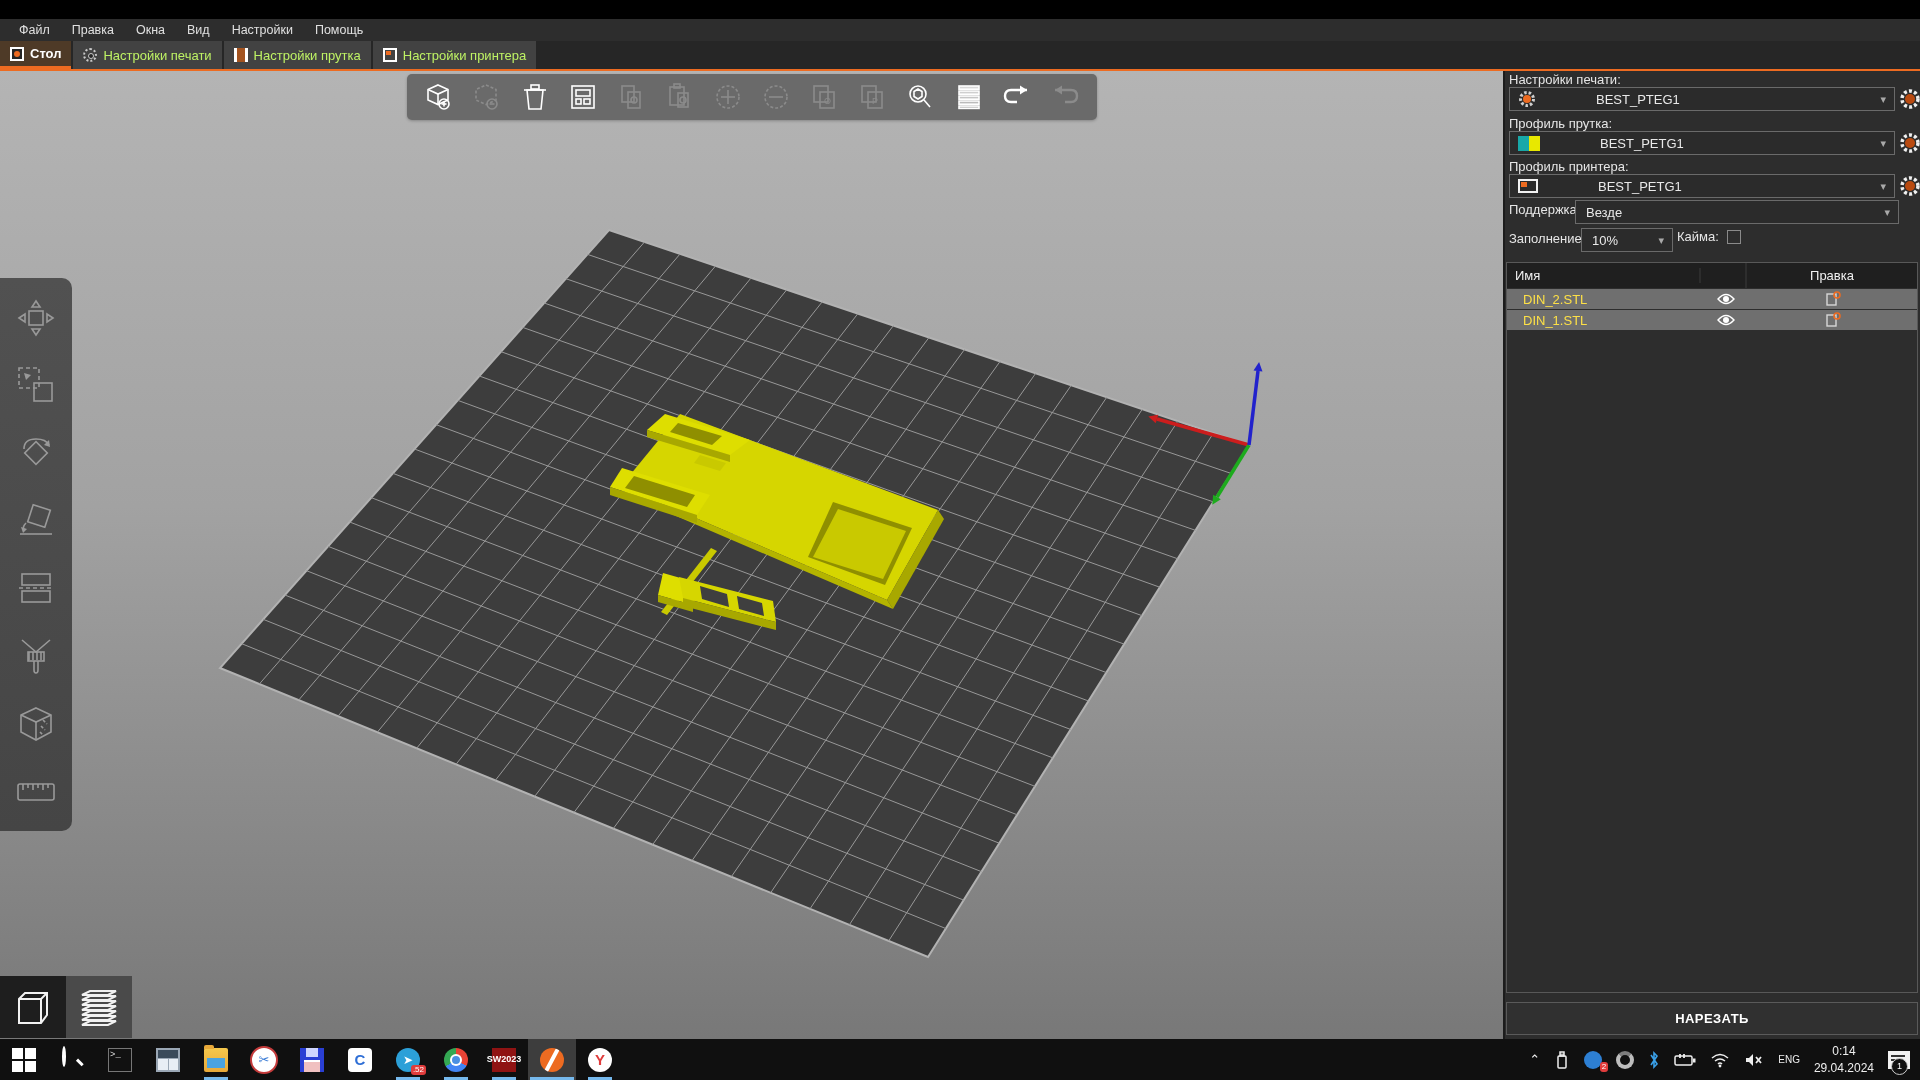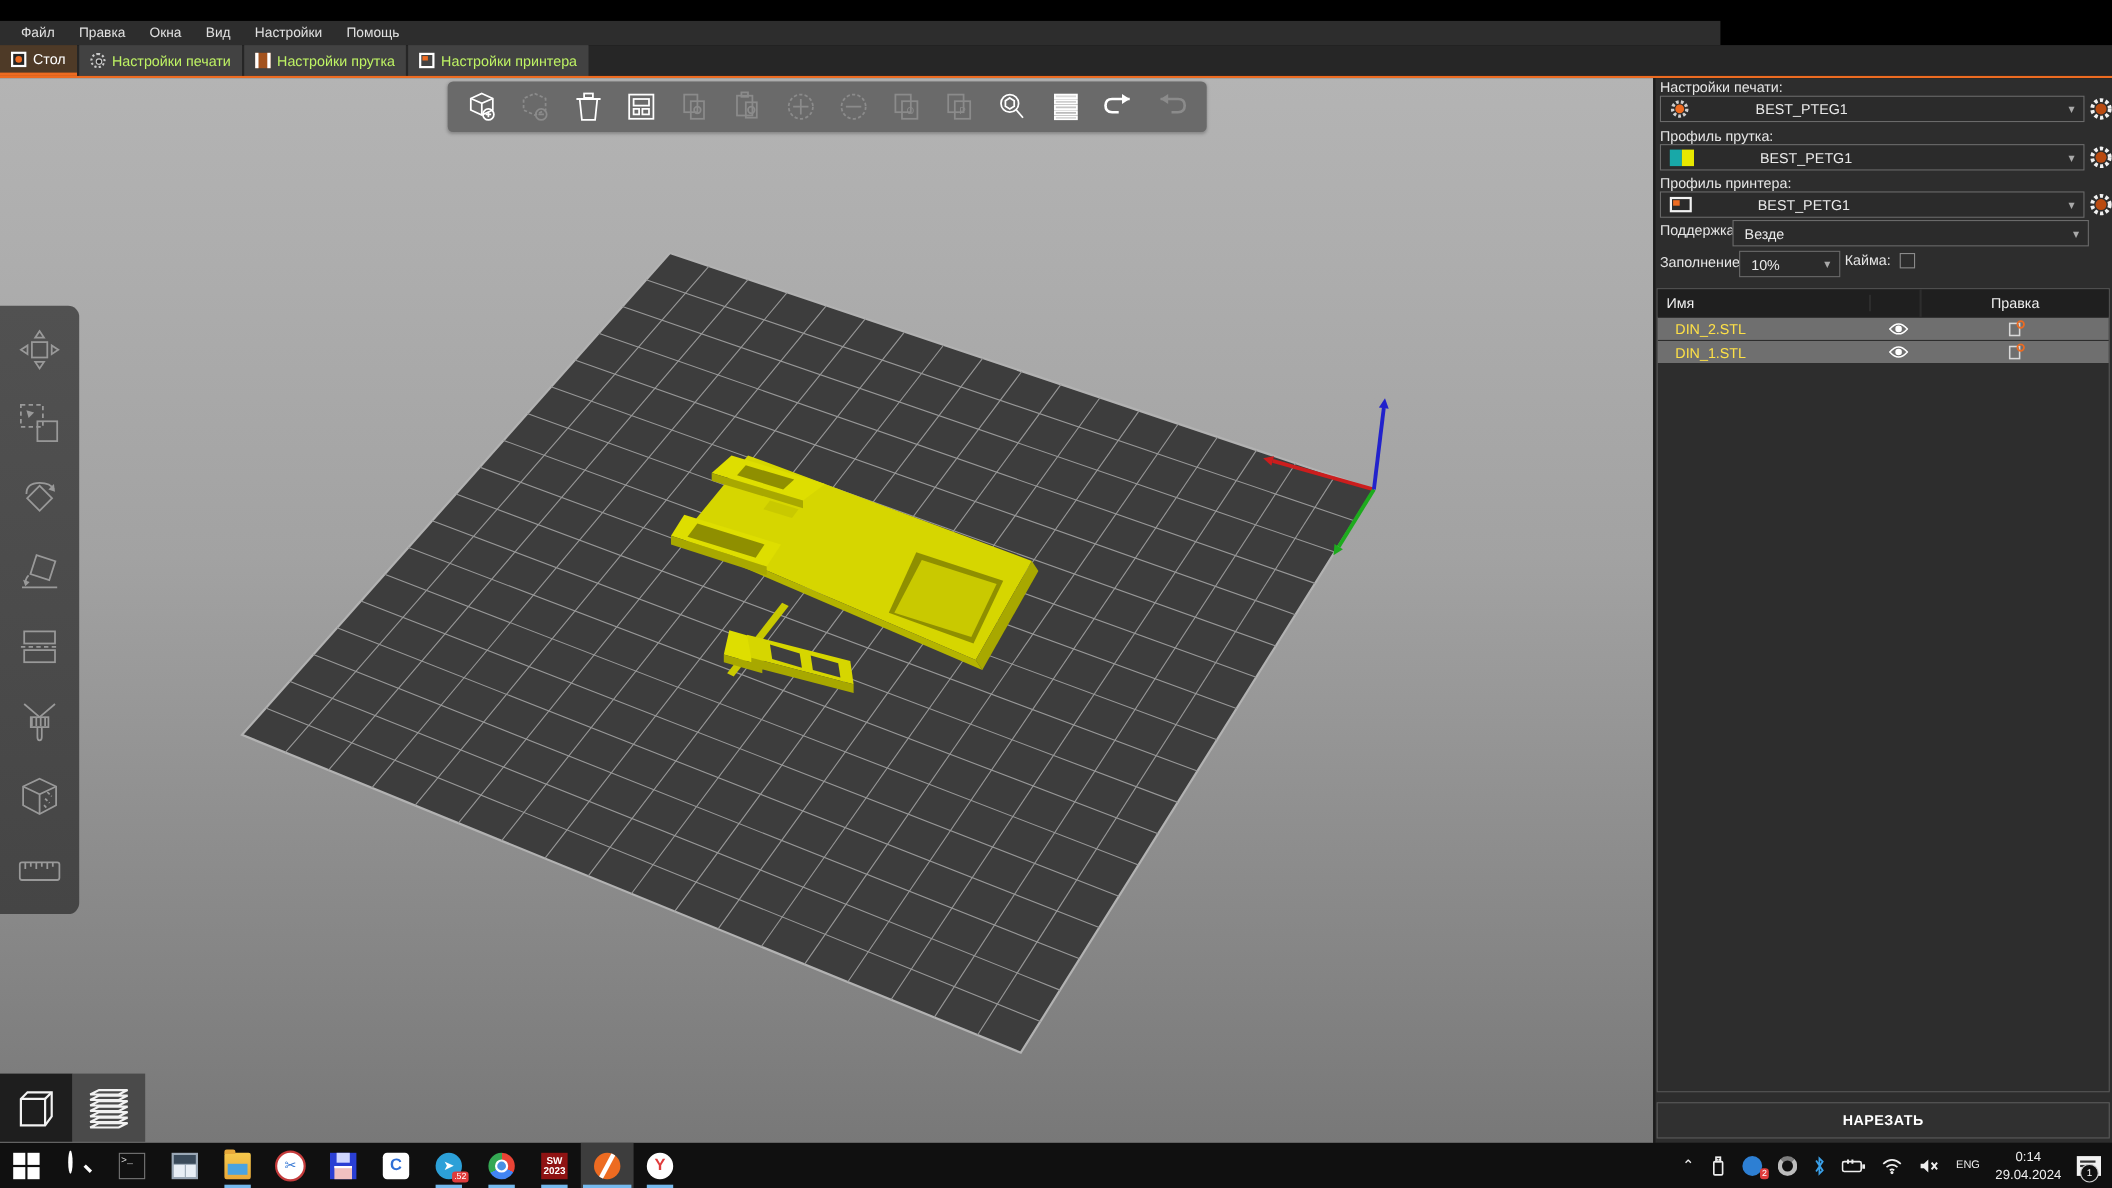--- a/index.html
+++ b/index.html
@@ -6,26 +6,26 @@
   #app{position:relative;width:1920px;height:1080px;overflow:hidden;
        font-family:"Liberation Sans",sans-serif;color:#e4e4e4;-webkit-font-smoothing:antialiased;}
   
   .titlebar{position:absolute;left:0;top:0;width:1920px;height:19px;background:#000;display:flex;align-items:center;}
   .app-logo{width:13px;height:13px;border-radius:50%;background:#ed6b21;margin:0 8px 0 8px;position:relative;overflow:hidden;flex:none;}
   .app-logo:before{content:"";position:absolute;left:5px;top:-2px;width:3px;height:18px;background:#fff;transform:rotate(28deg);}
   .titlebar-text{font-size:12px;color:#dcdcdc;}
   .win-controls{margin-left:auto;display:flex;}
   .win-btn{width:34px;height:19px;display:flex;align-items:center;justify-content:center;font-size:11px;color:#fff;}
   
-  .menubar{position:absolute;left:0;top:19px;width:1564px;height:22px;background:#2d2d2d;display:flex;align-items:center;padding-left:8px;box-sizing:border-box;}
+  .menubar{position:absolute;left:0;top:19px;width:1920px;height:22px;background:#2d2d2d;display:flex;align-items:center;padding-left:8px;box-sizing:border-box;}
   .menu-item{font-size:12.5px;color:#e0e0e0;padding:0 11px;line-height:22px;}
   
   .tabbar{position:absolute;left:0;top:41px;width:1920px;height:28px;background:#262626;display:flex;align-items:stretch;}
   .tab{display:flex;align-items:center;gap:6px;padding:0 10px;margin-right:2px;background:#424242;font-size:13px;color:#bef264;position:relative;}
-  .tab.active{background:#4e3a27;color:#fff;border-bottom:3px solid #ed6b21;box-sizing:border-box;}
+  .tab.active{background:#4e3a27;color:#fff;border-bottom:3px solid #ed6b21;box-sizing:border-box;font-weight:bold;}
   .tab-icon{width:14px;height:14px;flex:none;position:relative;}
   .icon-plater{border:2px solid #fff;box-sizing:border-box;background:#262626;}
   .icon-plater i{position:absolute;left:2px;top:2px;width:6px;height:6px;border-radius:50%;background:#ed6b21;}
   .icon-gear{border:2px dotted #c9c9c9;border-radius:50%;box-sizing:border-box;}
   .icon-gear i{position:absolute;left:3px;top:3px;width:4px;height:4px;border-radius:50%;background:#262626;border:1px solid #c9c9c9;}
   .icon-filament{background:#a3531f;border-left:3px solid #fff;border-right:3px solid #fff;box-sizing:border-box;}
   .icon-printer{border:2px solid #fff;box-sizing:border-box;background:transparent;}
   .icon-printer i{position:absolute;left:1px;top:1px;width:5px;height:4px;background:#ed6b21;}
   .modes{margin-left:auto;display:flex;align-items:center;gap:4px;padding-right:2px;}
   .mode-btn{height:24px;display:flex;align-items:center;gap:7px;background:#3d3d3d;padding:0 12px;font-size:13px;color:#dedede;border-radius:2px;}
@@ -99,21 +99,21 @@
   .scissors-ic{background:#fff;border:2px solid #c43b3b;border-radius:50%;display:flex;align-items:center;justify-content:center;color:#3a7bd5;font-size:13px;}
   .floppy-ic{background:#2a3fd4;position:relative;}
   .floppy-ic:before{content:"";position:absolute;left:6px;top:0;width:12px;height:9px;background:#cfd6ff;}
   .floppy-ic:after{content:"";position:absolute;left:4px;top:12px;width:16px;height:10px;background:#f0c0c0;border-top:2px solid #fff;}
   .capp-ic{background:#fff;border-radius:4px;display:flex;align-items:center;justify-content:center;color:#2f6fd6;font-weight:bold;font-size:15px;}
   .tg-ic{background:#2ca0d8;border-radius:50%;display:flex;align-items:center;justify-content:center;color:#fff;font-size:12px;}
   .badge{position:absolute;right:-6px;bottom:-3px;background:#e03c3c;color:#fff;font-size:8px;border-radius:3px;padding:1px 2px;line-height:1;}
   .chrome-ic{border-radius:50%;background:conic-gradient(#ea4335 0 33%,#4285f4 33% 66%,#34a853 66% 100%);position:relative;}
   .chrome-ic:before{content:"";position:absolute;left:6px;top:6px;width:12px;height:12px;border-radius:50%;background:#fff;}
   .chrome-ic:after{content:"";position:absolute;left:8px;top:8px;width:8px;height:8px;border-radius:50%;background:#4a90e2;}
-  .sw-ic{background:#8f1313;color:#fff;display:flex;flex-direction:column;align-items:center;justify-content:center;font-size:9px;font-weight:bold;line-height:1;}
+  .sw-ic{background:#8f1313;color:#fff;display:flex;flex-direction:row;align-items:center;justify-content:center;font-size:9px;font-weight:bold;line-height:1;}
   .prusa-ic{background:#ed6b21;border-radius:50%;position:relative;overflow:hidden;}
   .prusa-ic:before{content:"";position:absolute;left:10px;top:-3px;width:4px;height:30px;background:#fff;transform:rotate(28deg);}
   .ya-ic{background:#fff;border-radius:50%;display:flex;align-items:center;justify-content:center;color:#e03c3c;font-weight:bold;font-size:15px;}
   .tray{margin-left:auto;display:flex;align-items:center;gap:14px;padding-right:10px;}
   .tray-ic{color:#eee;font-size:13px;display:flex;align-items:center;justify-content:center;position:relative;}
   .tray-ic svg{stroke:#eee;fill:none;stroke-width:1.5;}
   .blue-dot{width:18px;height:18px;border-radius:50%;background:#2d7fd3;position:relative;}
   .swirl{width:18px;height:18px;border-radius:50%;border:4px solid #bdbdbd;border-top-color:#7d7d7d;box-sizing:border-box;}
   .bt{color:#3aa0e8;font-size:15px;font-weight:bold;}
   .lang{font-size:10px;color:#eee;}

